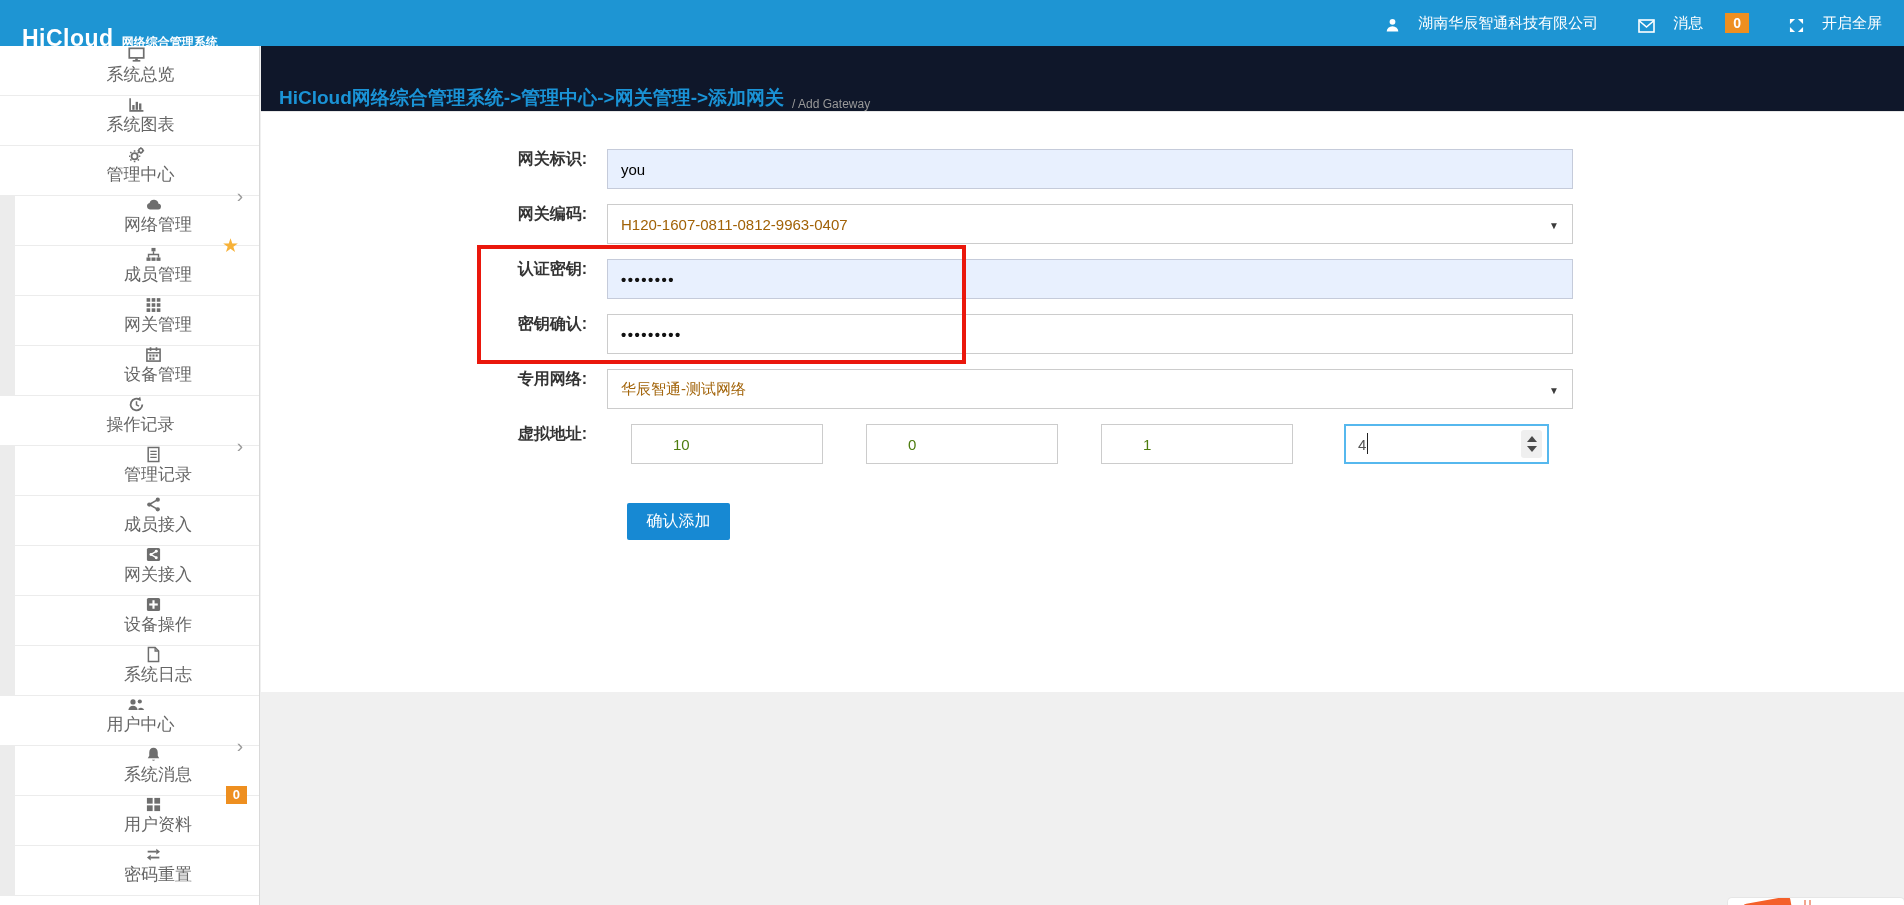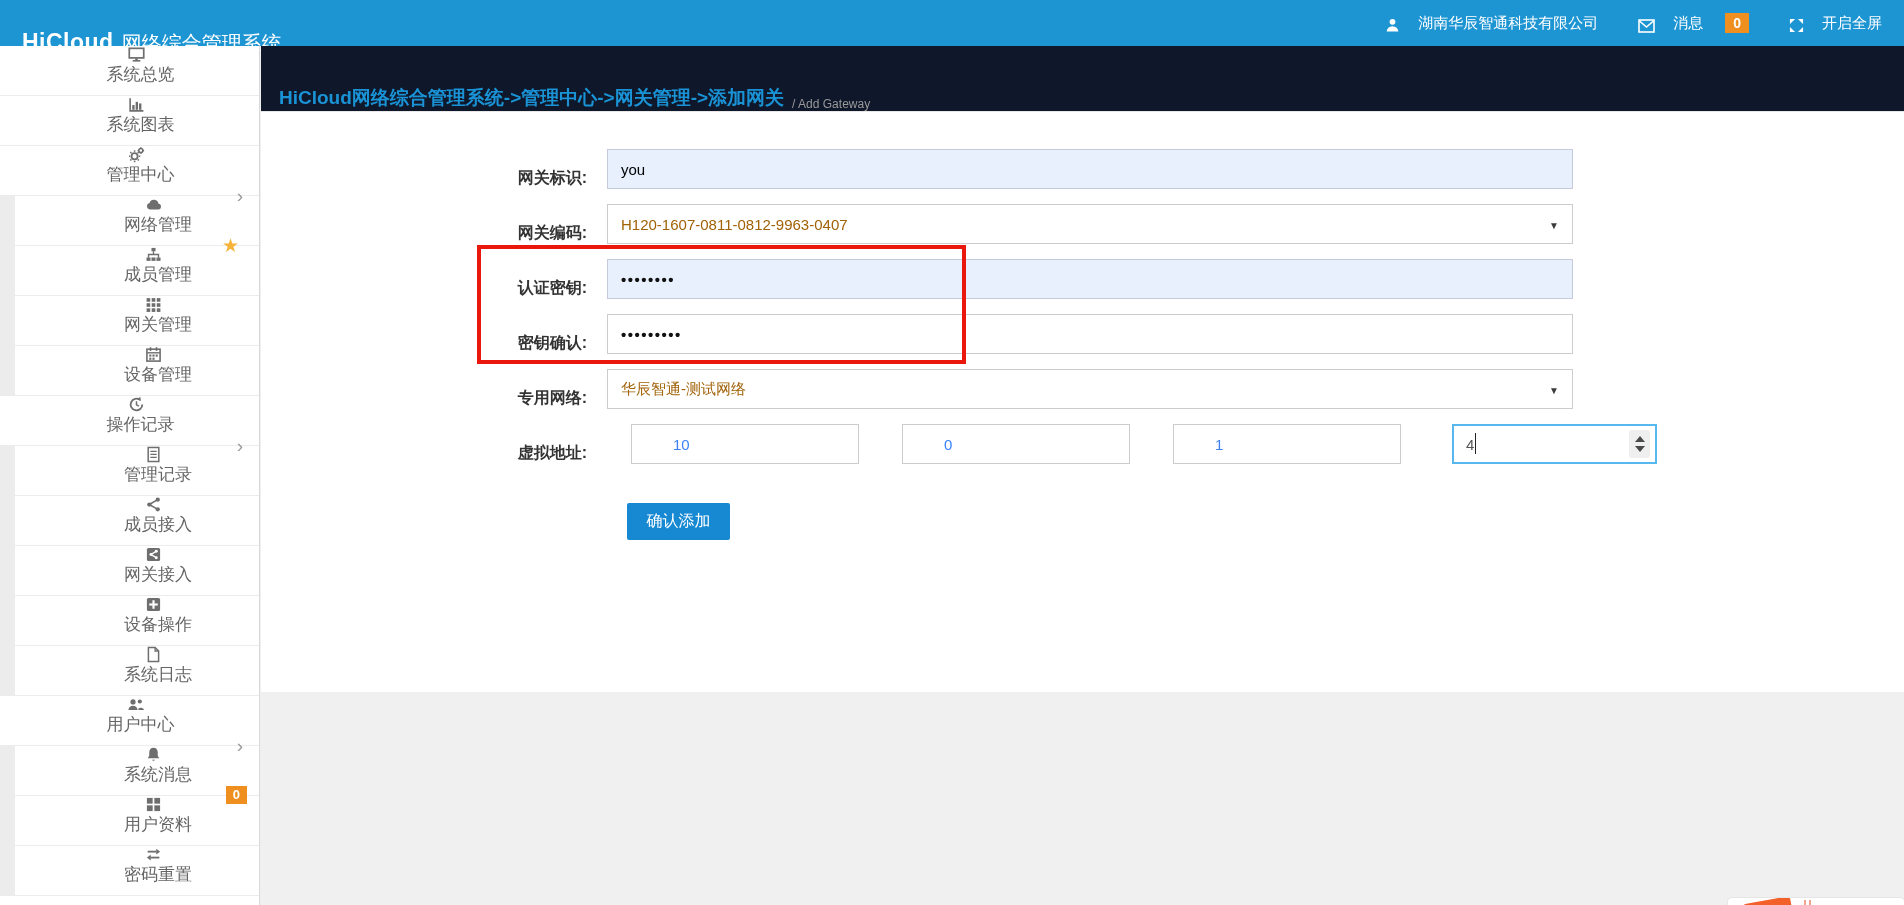--- a/index.html
+++ b/index.html
@@ -13,21 +13,21 @@
 
   
   .topbar {
     position:absolute; left:0; top:0; width:1904px; height:46px;
     background:#1e95d3; color:#fff;
     display:flex; align-items:center; justify-content:space-between;
     padding:12px 22px;
   }
   .topbar-left { display:flex; align-items:baseline; }
   .brand { font-size:23px; font-weight:bold; letter-spacing:0.5px; }
-  .brand-suffix { font-size:20px; font-weight:normal; margin-left:8px;margin-top:40px; }
+  .brand-suffix { font-size:12px; font-weight:bold; margin-left:8px;margin-top:40px; }
   .topbar-right { display:flex; align-items:center; gap:40px; font-size:15px; }
   .tb-item { display:flex; align-items:flex-end; gap:18px; cursor:pointer; }
   .tb-badge {
     background:#ee8f20; color:#fff; font-size:14px; font-weight:bold;
     padding:2px 8px; margin-left:4px; line-height:16px;
   }
   .tb-icon svg { display:block; }
 
   
   .sidebar {
@@ -56,39 +56,39 @@
   
   .main { position:absolute; left:261px; top:46px; right:0; bottom:0; background:#f0f0f0; }
   .breadcrumb {
     height:66px; background:#0f172a; border-bottom:1px solid #e7e7e7;
     display:flex; align-items:flex-end; padding-left:18px;
   }
   .crumb-path { color:#1a93d6; font-weight:bold; font-size:19px; }
   .crumb-sub { color:#999; font-size:12px; margin-left:8px; margin-top:10px; }
 
   .form-panel { position:relative; background:#fff; height:580px; padding-top:37px; }
-  .form-row { display:flex; align-items:flex-end; height:40px; margin-bottom:15px; }
+  .form-row { display:flex; align-items:flex-start; height:40px; margin-bottom:15px; }
   .form-label {
     width:346px; flex:none; text-align:right; padding-right:20px;
     font-weight:bold; font-size:16px; color:#333;
   }
   .ctl {
     width:966px; height:40px; border:1px solid #ccc; background:#fff;
     font-size:15px; color:#000000; padding:0 13px; outline:none;
     font-family:"Liberation Sans","DejaVu Sans",sans-serif;
   }
   .autofill { background:#e8f0fe; border-color:#c5cbda; }
   .pwd { font-weight:bold; letter-spacing:1.5px; font-size:15px; color:#111; }
 
   .sel { position:relative; display:flex; align-items:center; cursor:pointer; color:#a16207; }
   .sel-caret { position:absolute; right:13px; top:15px; color:#3b3b3b; font-size:10px; }
   .sel-caret::after { content:"▼"; }
 
   .vrow-wrap { display:flex; align-items:center; }
-  .vnum { width:228px; margin-right:43px; color:#3b82f6;padding-left:41px; }
+  .vnum { width:192px; margin-right:43px; color:#4d7c0f;padding-left:41px; }
   .num-wrap { position:relative; width:205px; height:40px; }
   .vnum-focus {
     width:205px; height:40px; margin:0;
     border:2px solid #56b8ee; padding:0 12px; color:#555;
   }
   .text-caret { position:absolute; left:23px; top:9px; width:1px; height:21px; background:#222; }
   .spinner {
     position:absolute; right:7px; top:6px; width:21px; height:28px;
     background:#efefef; border-radius:3px;
     display:flex; flex-direction:column; align-items:center; justify-content:center; gap:4px;

